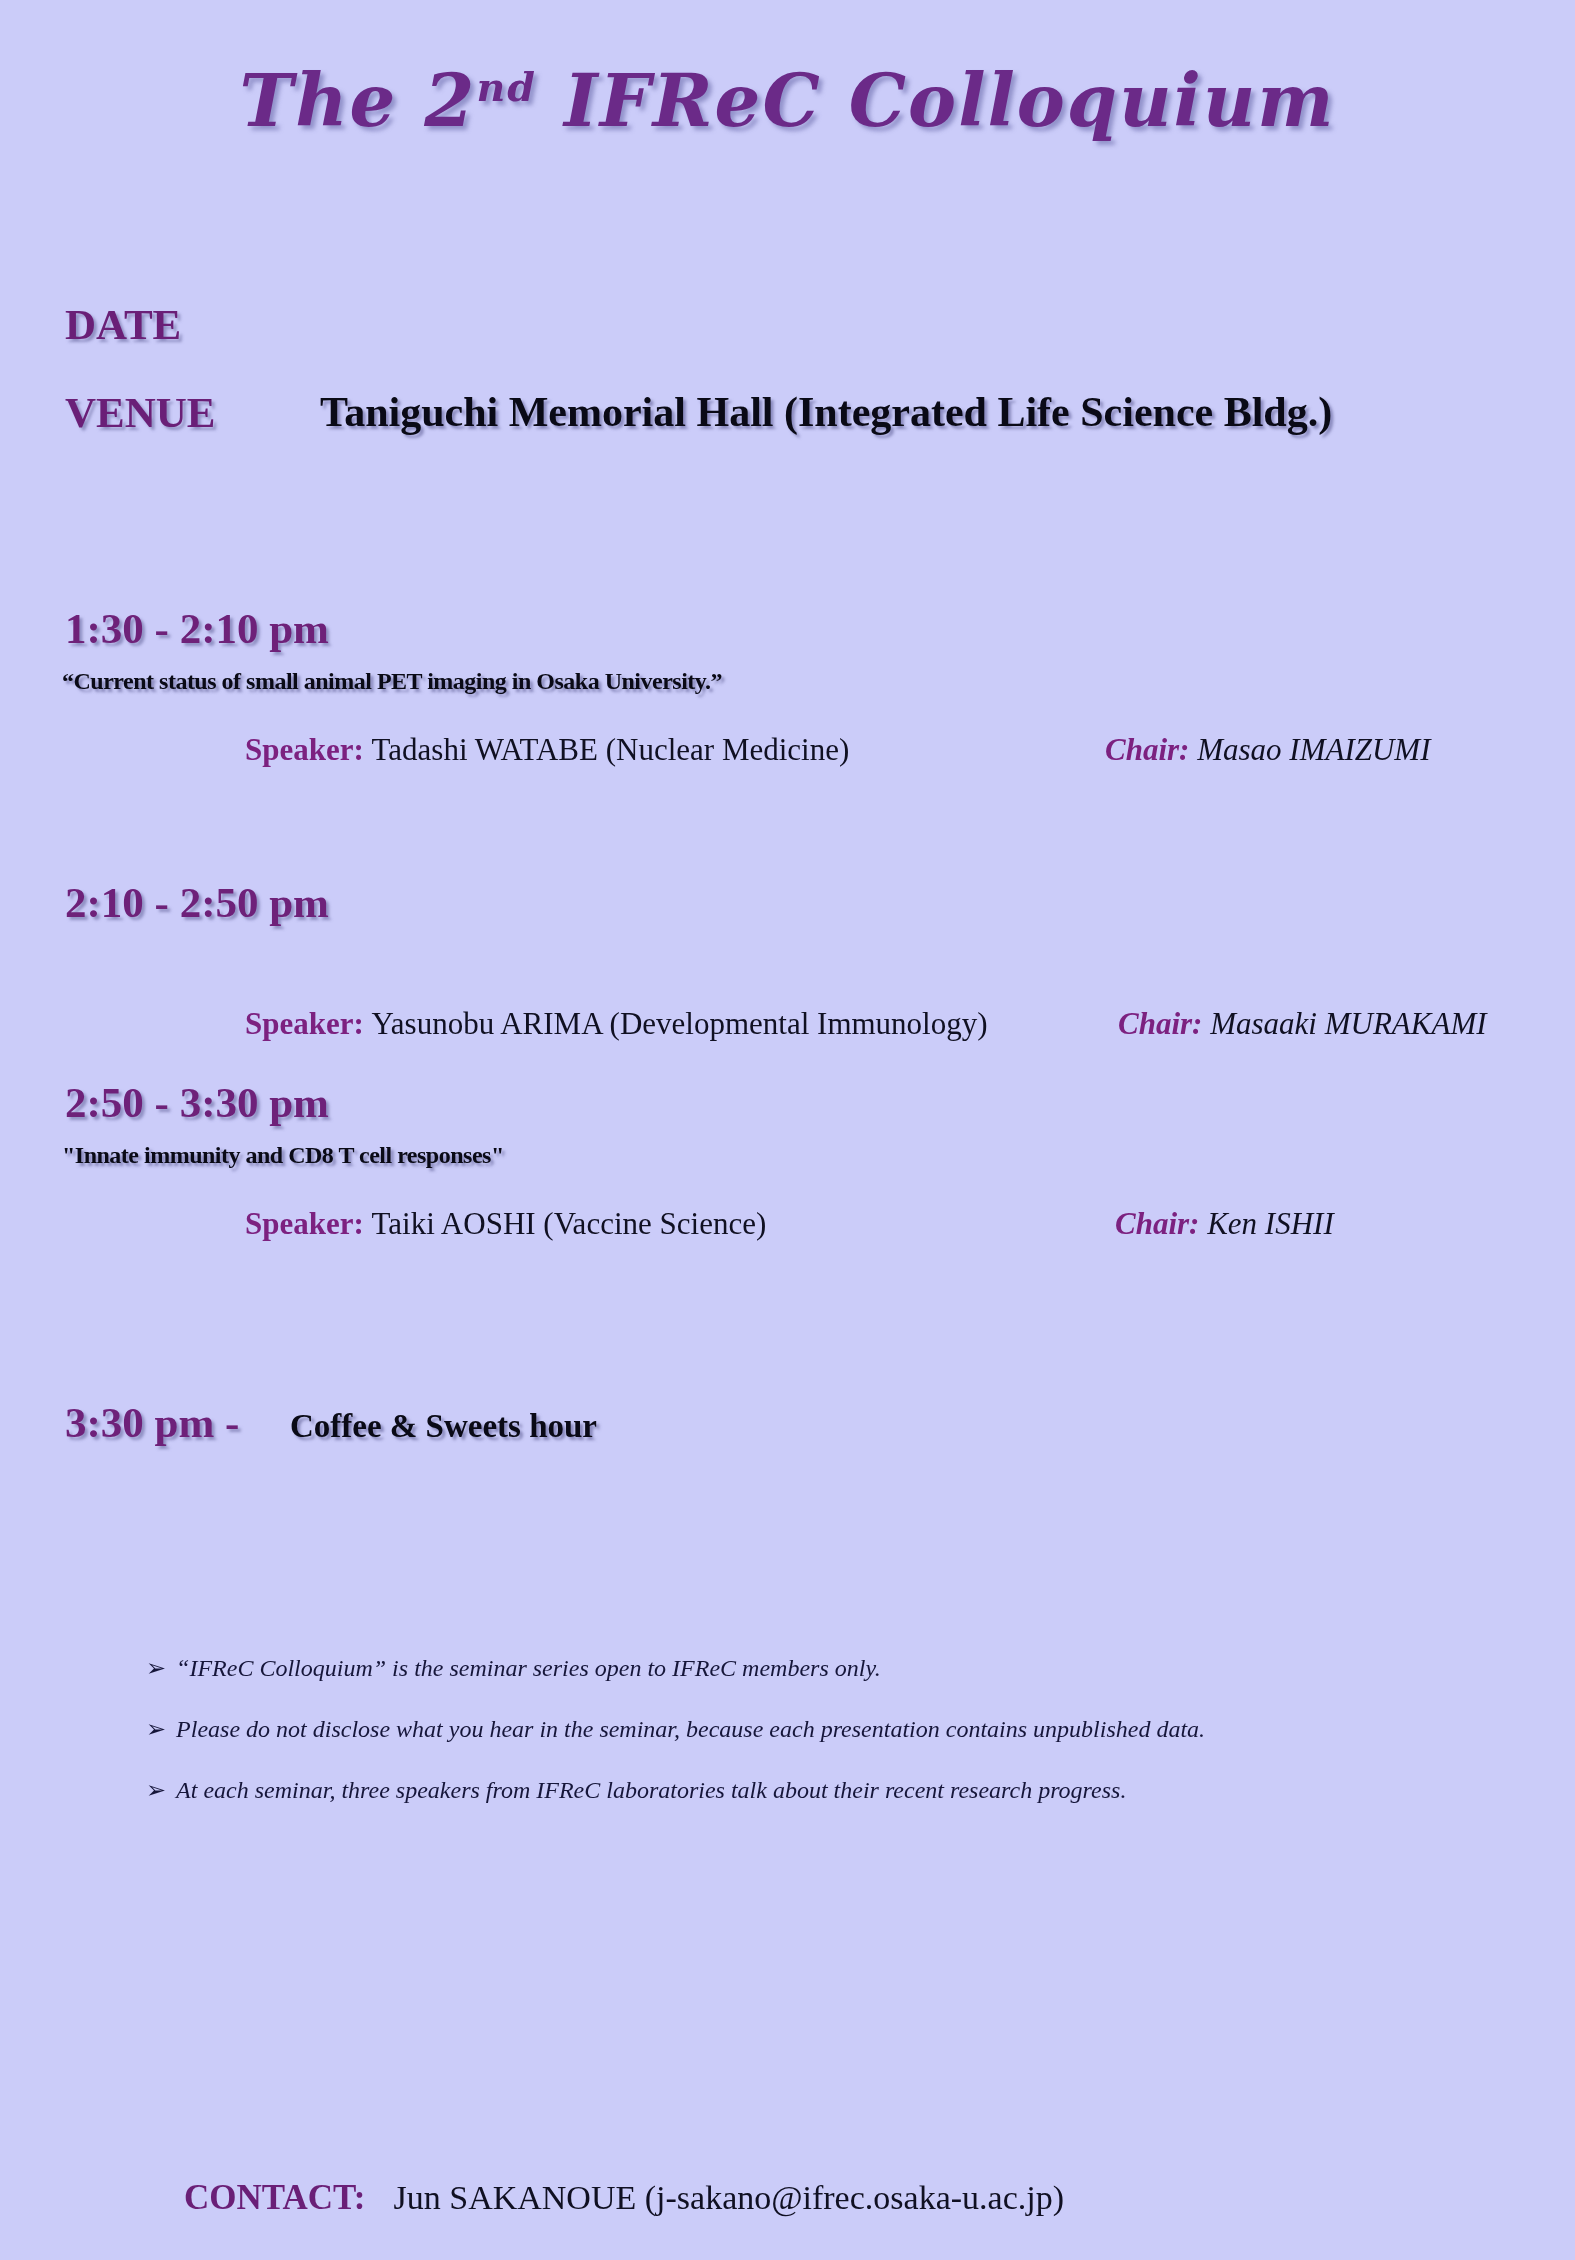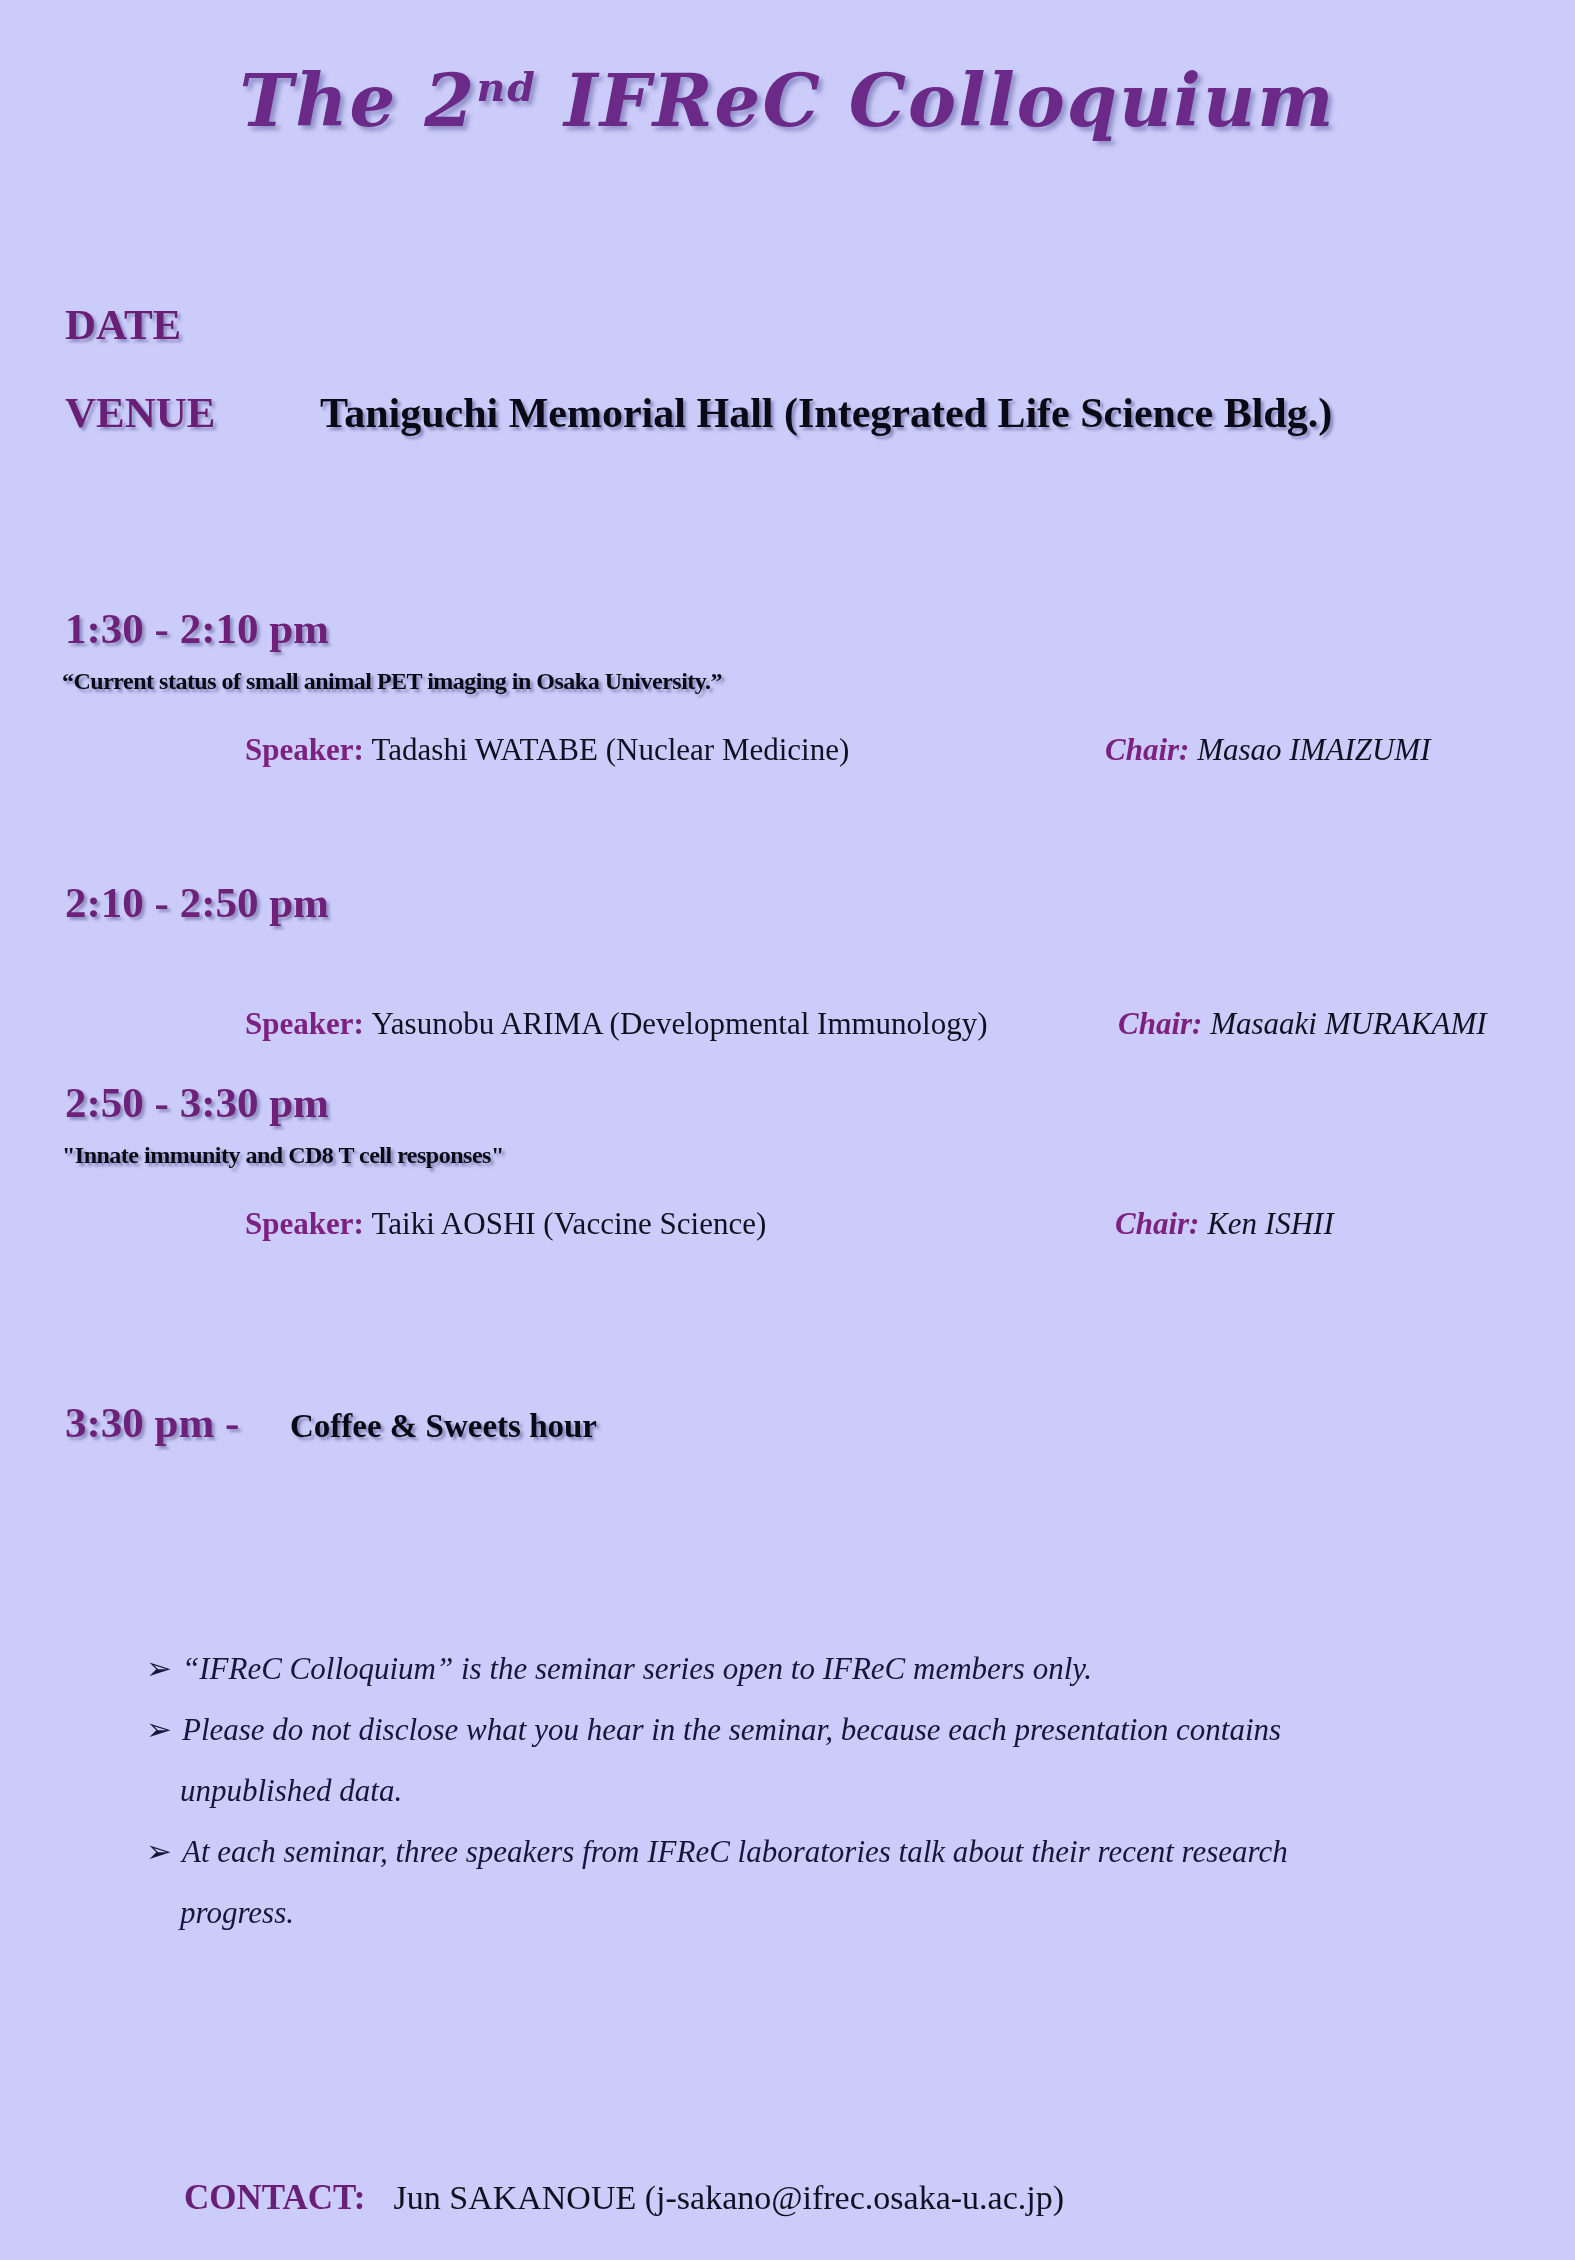--- a/index.html
+++ b/index.html
@@ -19,21 +19,21 @@
     font-style:italic; font-weight:bold;
     font-size:72px;
     color:#6b2a88;
     letter-spacing:2px;
     text-shadow:4px 4px 4px rgba(100,100,165,0.55);
     white-space:pre;
   }
   .title .sup { font-size:0.55em; vertical-align:super; }
 
   
-  .info-row { position:absolute; left:65px; display:flex; align-items:flex-end; white-space:pre; }
+  .info-row { position:absolute; left:65px; display:flex; align-items:flex-start; white-space:pre; }
   .row-date  { top:300px; }
   .row-venue { top:388px; }
   .info-label {
     display:inline-block; width:255px;
     font-weight:bold; font-size:43px;
     color:#6a1f77;
     text-shadow:3px 3px 3px rgba(105,105,160,0.6);
   }
   .info-value {
     font-weight:bold; color:#0a0a16;
@@ -83,21 +83,21 @@
   .coffee-label {
     position:absolute; left:290px; top:10px;
     font-weight:bold; font-size:33px; color:#0a0a16;
     text-shadow:3px 3px 3px rgba(105,105,160,0.7);
     white-space:pre;
   }
 
   
   .notes {
     position:absolute; top:1638px; left:146px; width:1210px;
-    font-style:italic; font-size:31px;
+    font-style:italic; font-size:24px;
     color:#16163a; line-height:61px;
   }
   .note-item { padding-left:34px; text-indent:-34px; }
   .note-bullet { font-style:normal; font-family:"DejaVu Sans", sans-serif; margin-right:10px; }
 
   
   .contact { position:absolute; top:2140px; left:150px; font-size:34px; white-space:pre; }
   .contact-label {
     font-weight:bold; font-size:35px; color:#6a1f77;
     margin-right:28px;

